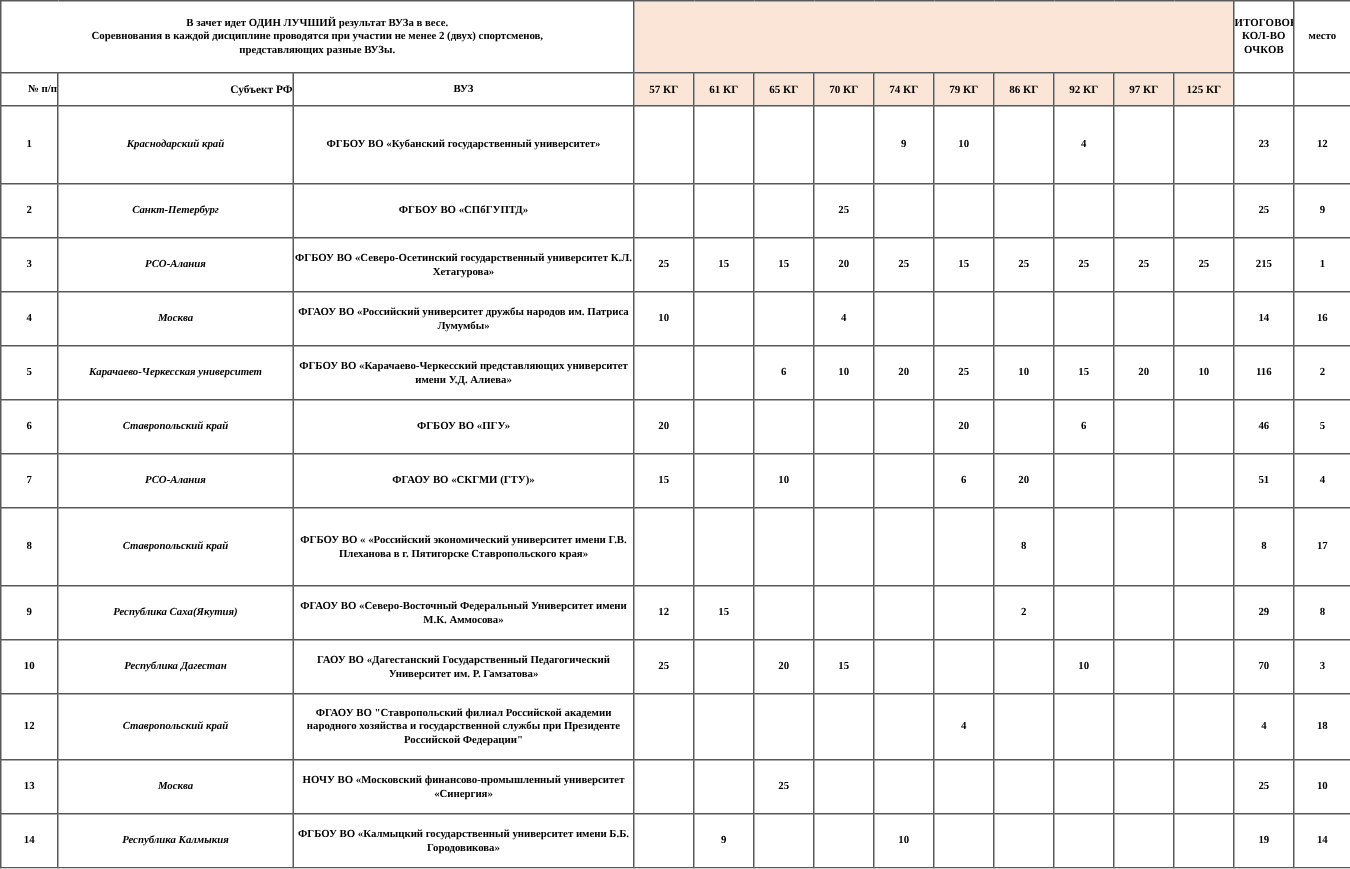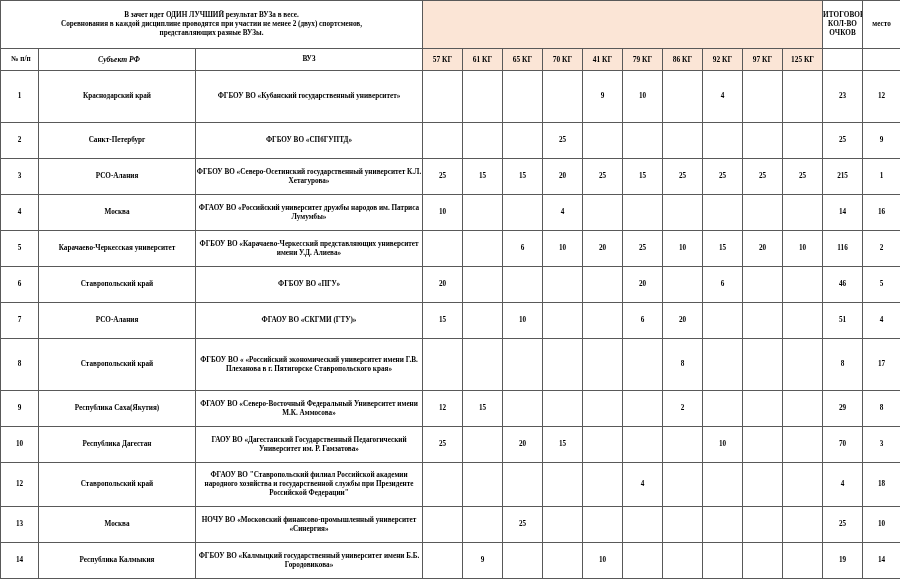--- a/index.html
+++ b/index.html
@@ -68,29 +68,28 @@
     font-weight: bold;
     vertical-align: middle;
   }
   
   .colhdr {
     height: 22px;
     font-size: 7.6px;
     font-weight: bold;
   }
   .colhdr .num-h {
-    text-align: center;
+    text-align: right;
     padding-left: 3px;
     font-size: 7.2px;
   }
   .colhdr .subj-h {
-    text-align: center;
+    text-align: right;
     padding-left: 4px;
     font-size: 7.6px;
-    font-style: italic;
   }
   .colhdr .vuz-h { text-align: center; }
   .colhdr .wt-h {
     background: #fbe5d6;
     text-align: center;
     font-size: 7.4px;
   }
   .colhdr .blank-h { background: #ffffff; border-top-color: #595959; }
   
   td.c-num {
@@ -98,20 +97,21 @@
     font-size: 7.2px;
     font-weight: normal;
   }
   td.c-subj {
     text-align: left;
     padding-left: 5px;
     padding-right: 3px;
     font-size: 8.4px;
     font-weight: bold;
     line-height: 1.25;
+    font-style: italic;
   }
   td.c-vuz {
     text-align: center;
     padding: 2px 4px;
     font-size: 7.3px;
     font-weight: bold;
     line-height: 1.35;
   }
   td.c-wt {
     text-align: center;
@@ -163,21 +163,21 @@
         <td class="hdr-place" rowspan="1">место</td>
       </tr>
       <tr class="colhdr">
         <th class="num-h">№ п/п</th>
         <th class="subj-h">Субъект РФ</th>
         <th class="vuz-h">ВУЗ</th>
         <th class="wt-h">57 КГ</th>
         <th class="wt-h">61 КГ</th>
         <th class="wt-h">65 КГ</th>
         <th class="wt-h">70 КГ</th>
-        <th class="wt-h">41 КГ</th>
+        <th class="wt-h">74 КГ</th>
         <th class="wt-h">79 КГ</th>
         <th class="wt-h">86 КГ</th>
         <th class="wt-h">92 КГ</th>
         <th class="wt-h">97 КГ</th>
         <th class="wt-h">125 КГ</th>
         <th class="blank-h"></th>
         <th class="blank-h"></th>
       </tr>
     </thead>
     <tbody id="tbody">

